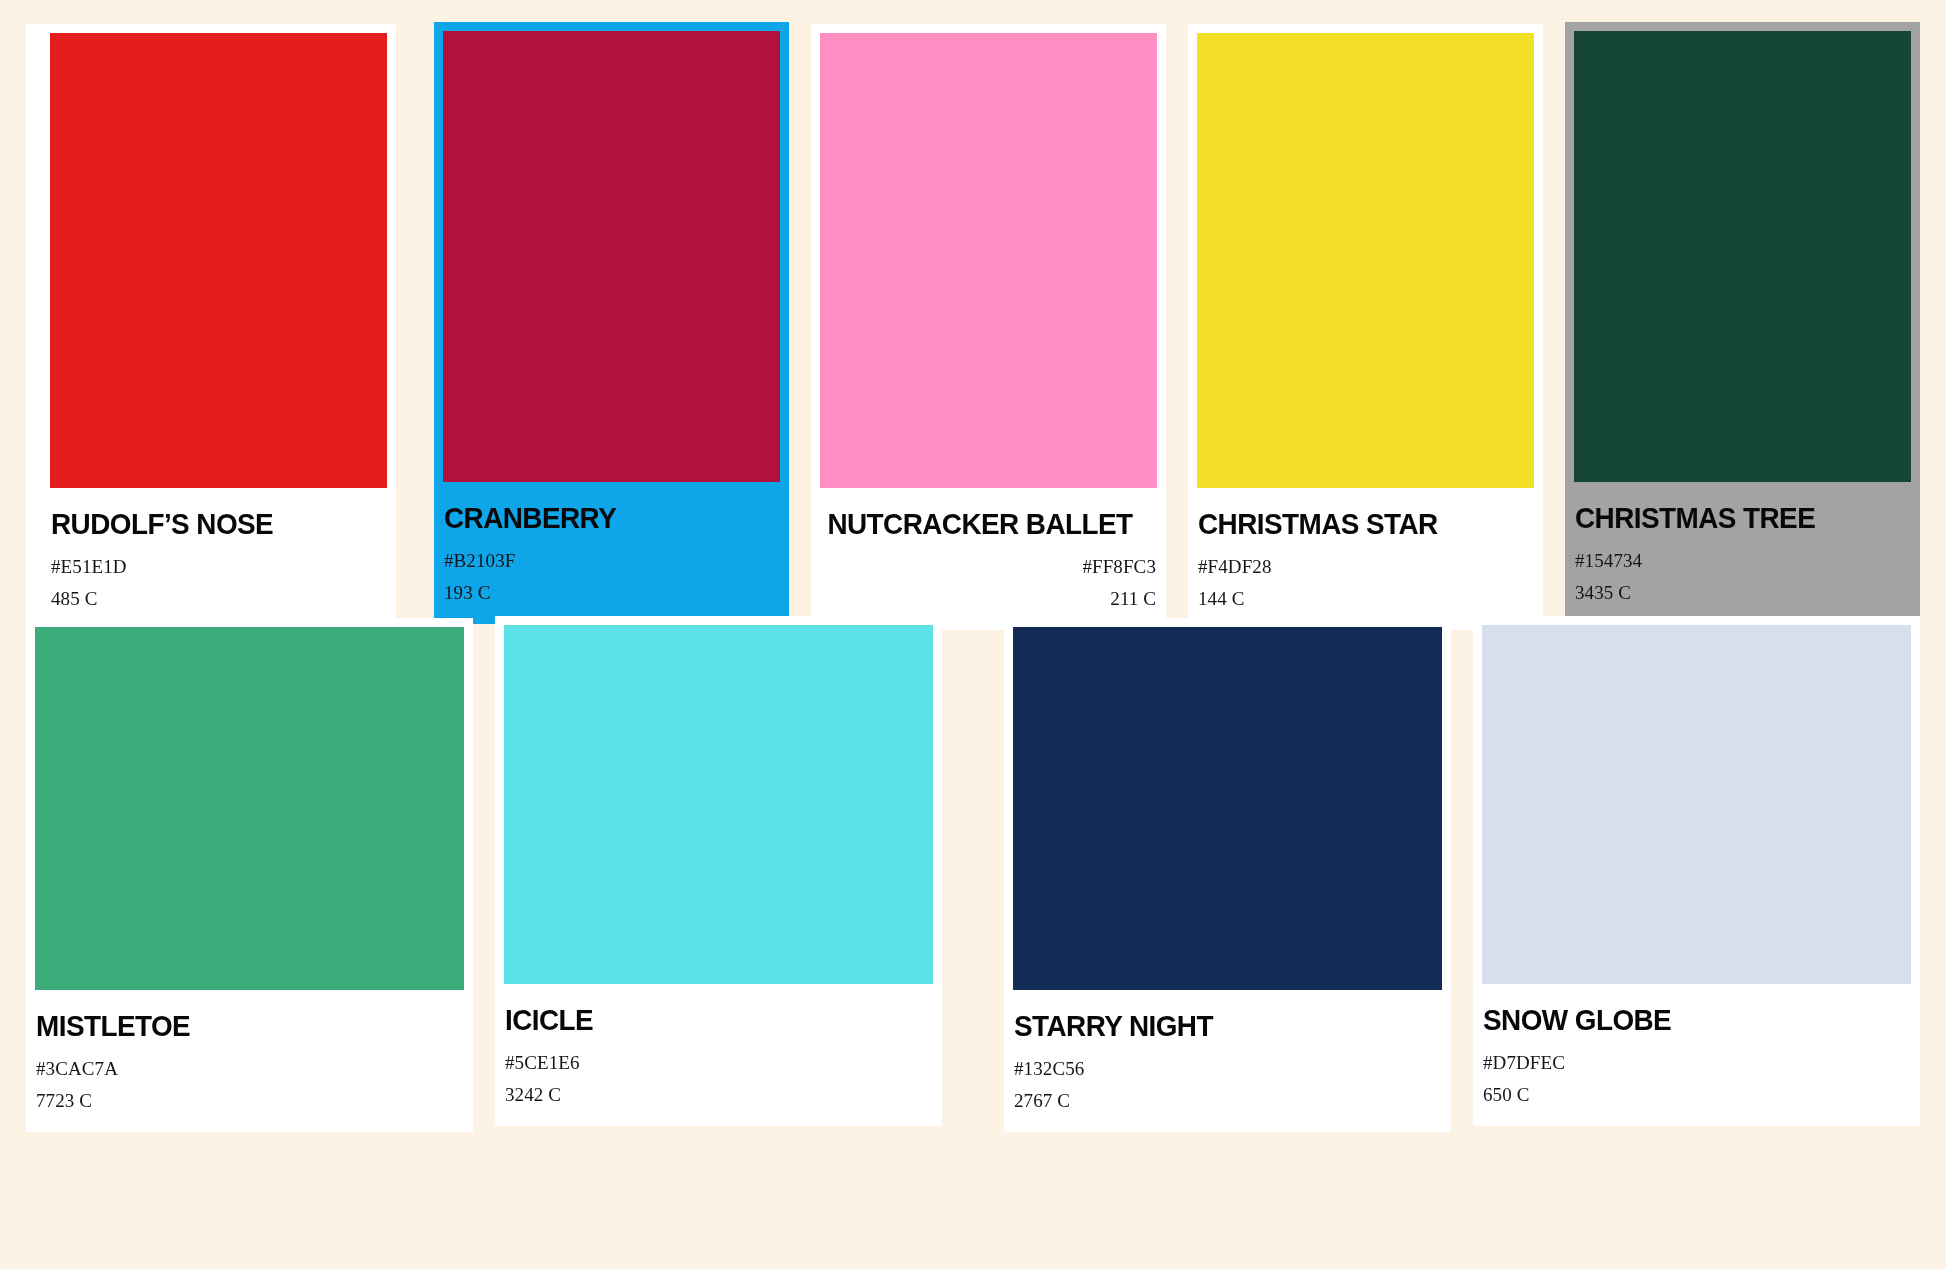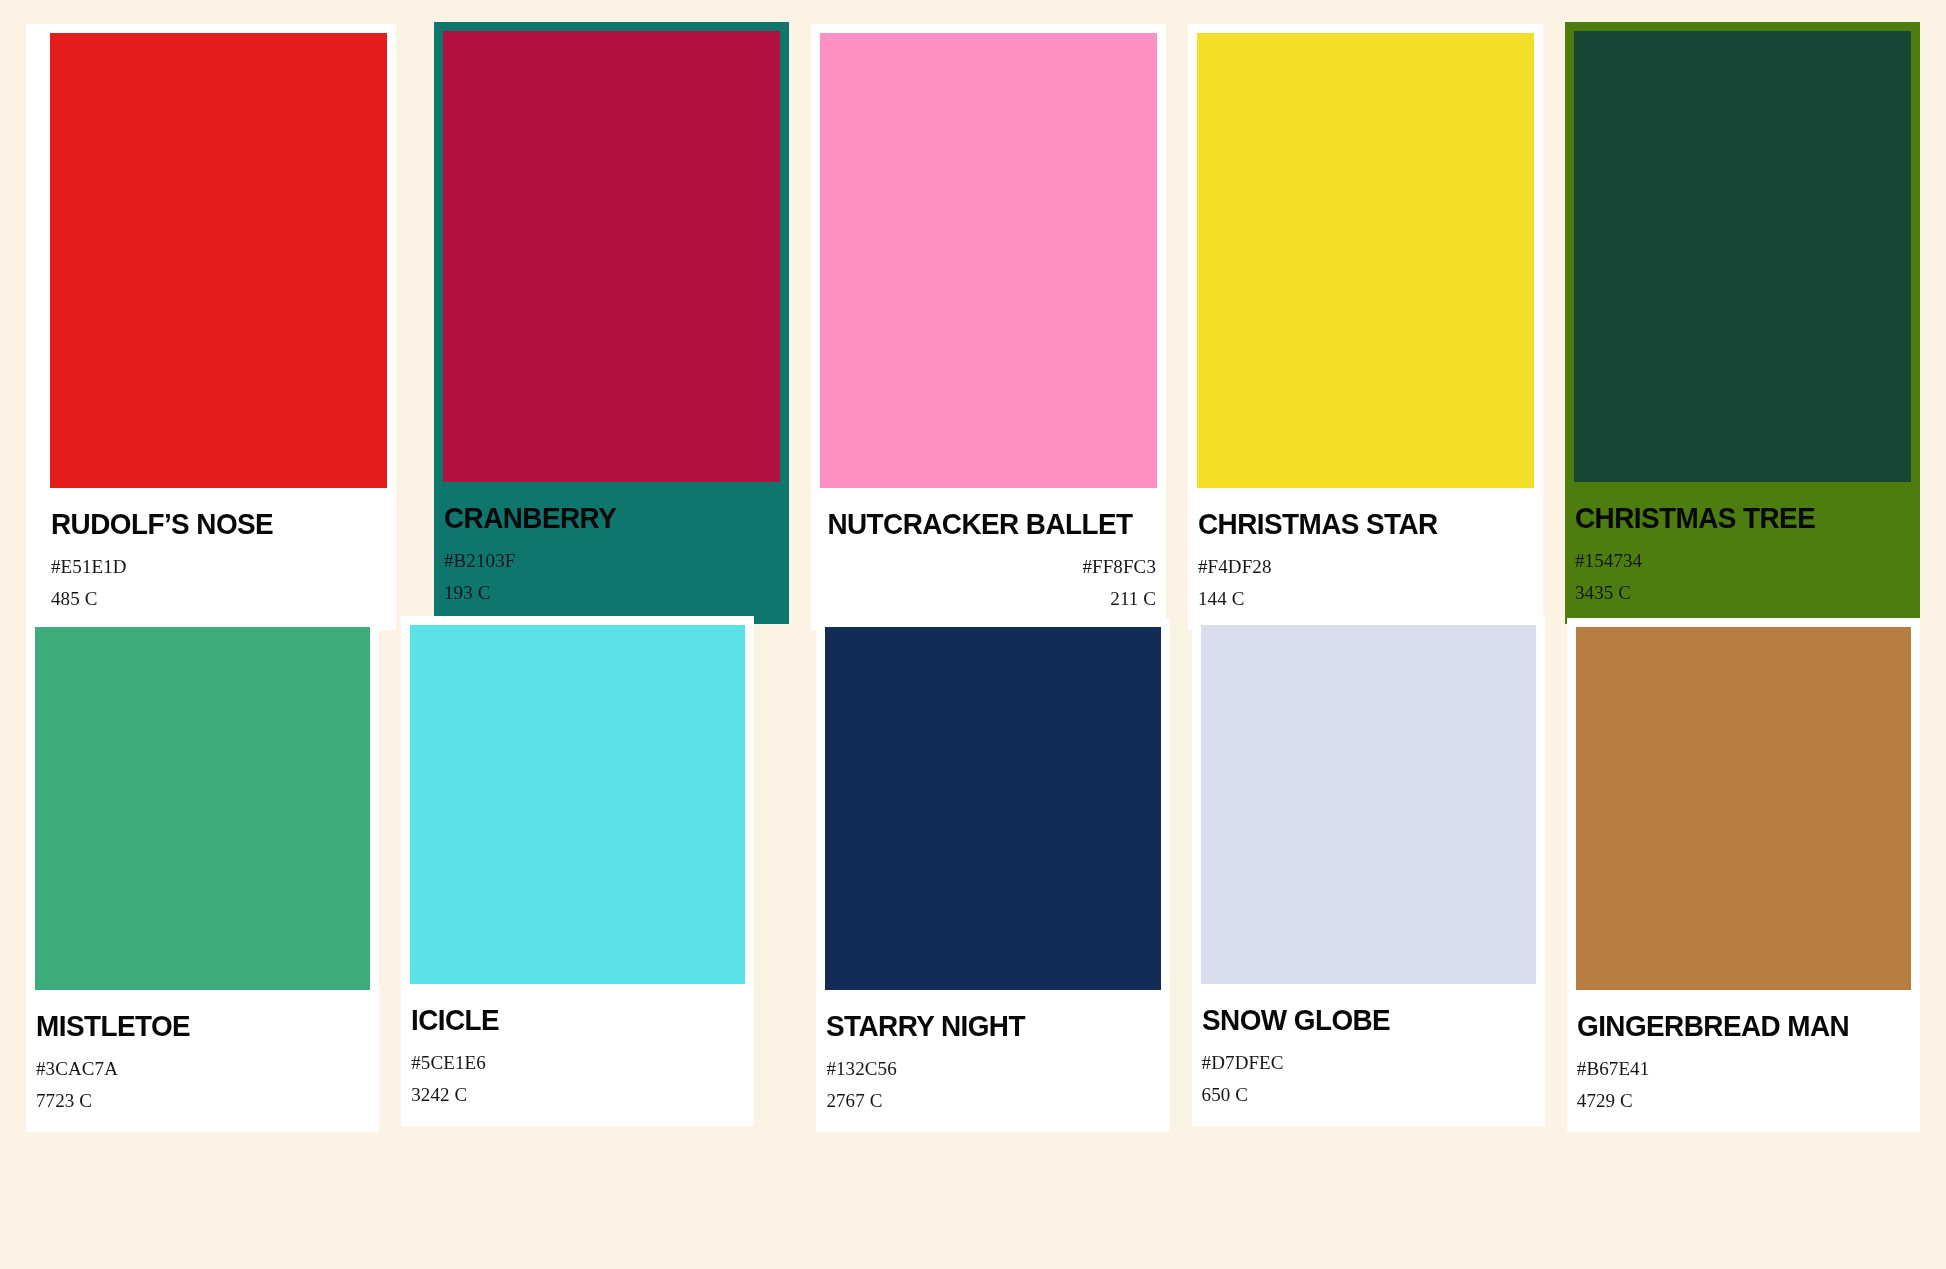--- a/index.html
+++ b/index.html
@@ -105,21 +105,21 @@
 
     <div class="swatch-card" style="background-color: rgb(255, 255, 255); padding-left: 24px;">
       <div class="swatch-chip" style="background-color: rgb(229, 30, 29);"></div>
       <div class="swatch-meta">
         <div class="swatch-name">RUDOLF’S NOSE</div>
         <div class="swatch-hex">#E51E1D</div>
         <div class="swatch-pantone">485 C</div>
       </div>
     </div>
 
-    <div class="swatch-card offset-up" style="background-color: #0f766e; margin-left: 16px;">
+    <div class="swatch-card offset-up" style="background-color: #0ea5e9; margin-left: 16px;">
       <div class="swatch-chip" style="background-color: rgb(178, 16, 63);"></div>
       <div class="swatch-meta">
         <div class="swatch-name">CRANBERRY</div>
         <div class="swatch-hex">#B2103F</div>
         <div class="swatch-pantone">193 C</div>
       </div>
     </div>
 
     <div class="swatch-card" style="background-color: rgb(255, 255, 255); text-align: right;">
       <div class="swatch-chip" style="background-color: rgb(255, 143, 195);"></div>
@@ -132,21 +132,21 @@
 
     <div class="swatch-card" style="background-color: rgb(255, 255, 255);">
       <div class="swatch-chip" style="background-color: rgb(244, 223, 40);"></div>
       <div class="swatch-meta">
         <div class="swatch-name">CHRISTMAS STAR</div>
         <div class="swatch-hex">#F4DF28</div>
         <div class="swatch-pantone">144 C</div>
       </div>
     </div>
 
-    <div class="swatch-card offset-up" style="background-color: #4d7c0f;">
+    <div class="swatch-card offset-up" style="background-color: #a3a3a3;">
       <div class="swatch-chip" style="background-color: rgb(21, 71, 52);"></div>
       <div class="swatch-meta">
         <div class="swatch-name">CHRISTMAS TREE</div>
         <div class="swatch-hex">#154734</div>
         <div class="swatch-pantone">3435 C</div>
       </div>
     </div>
 
   </div>
 
@@ -181,24 +181,16 @@
 
     <div class="swatch-card offset-up" style="background-color: rgb(255, 255, 255);">
       <div class="swatch-chip" style="background-color: rgb(215, 223, 236);"></div>
       <div class="swatch-meta">
         <div class="swatch-name">SNOW GLOBE</div>
         <div class="swatch-hex">#D7DFEC</div>
         <div class="swatch-pantone">650 C</div>
       </div>
     </div>
 
-    <div class="swatch-card" style="background-color: rgb(255, 255, 255);">
-      <div class="swatch-chip" style="background-color: rgb(182, 126, 65);"></div>
-      <div class="swatch-meta">
-        <div class="swatch-name">GINGERBREAD MAN</div>
-        <div class="swatch-hex">#B67E41</div>
-        <div class="swatch-pantone">4729 C</div>
-      </div>
-    </div>
 
   </div>
 
 </div>
 
 </body></html>

